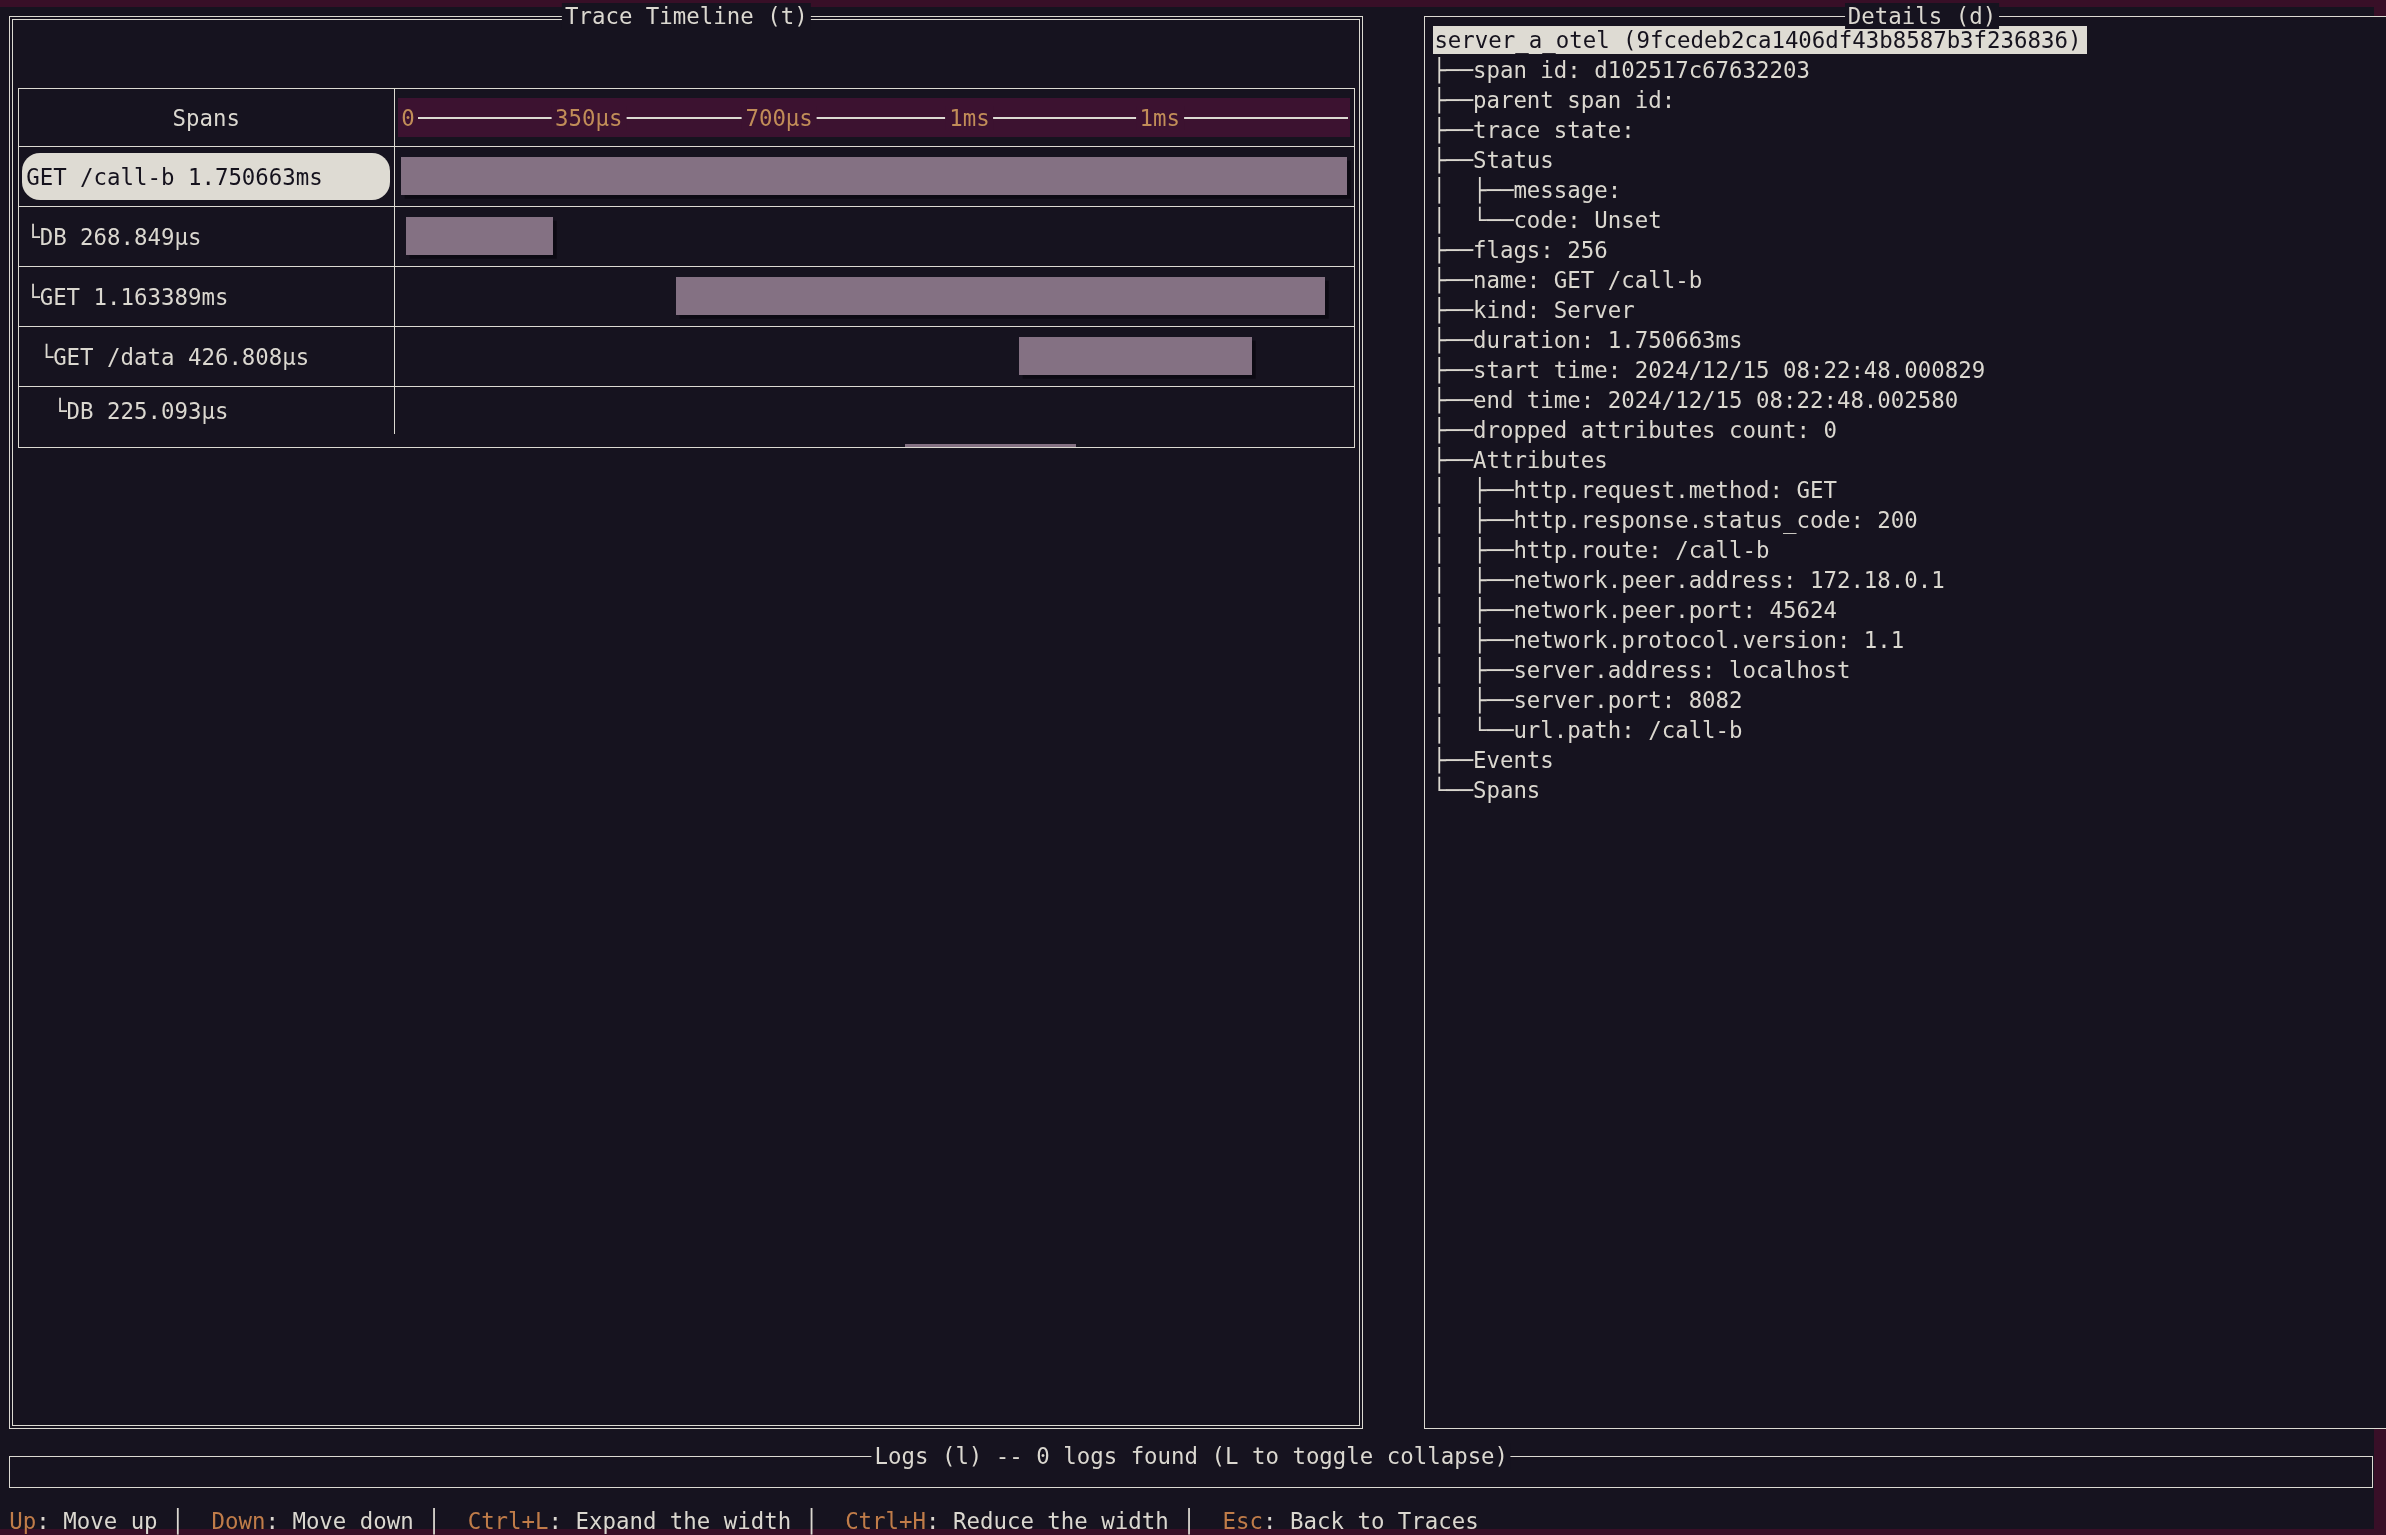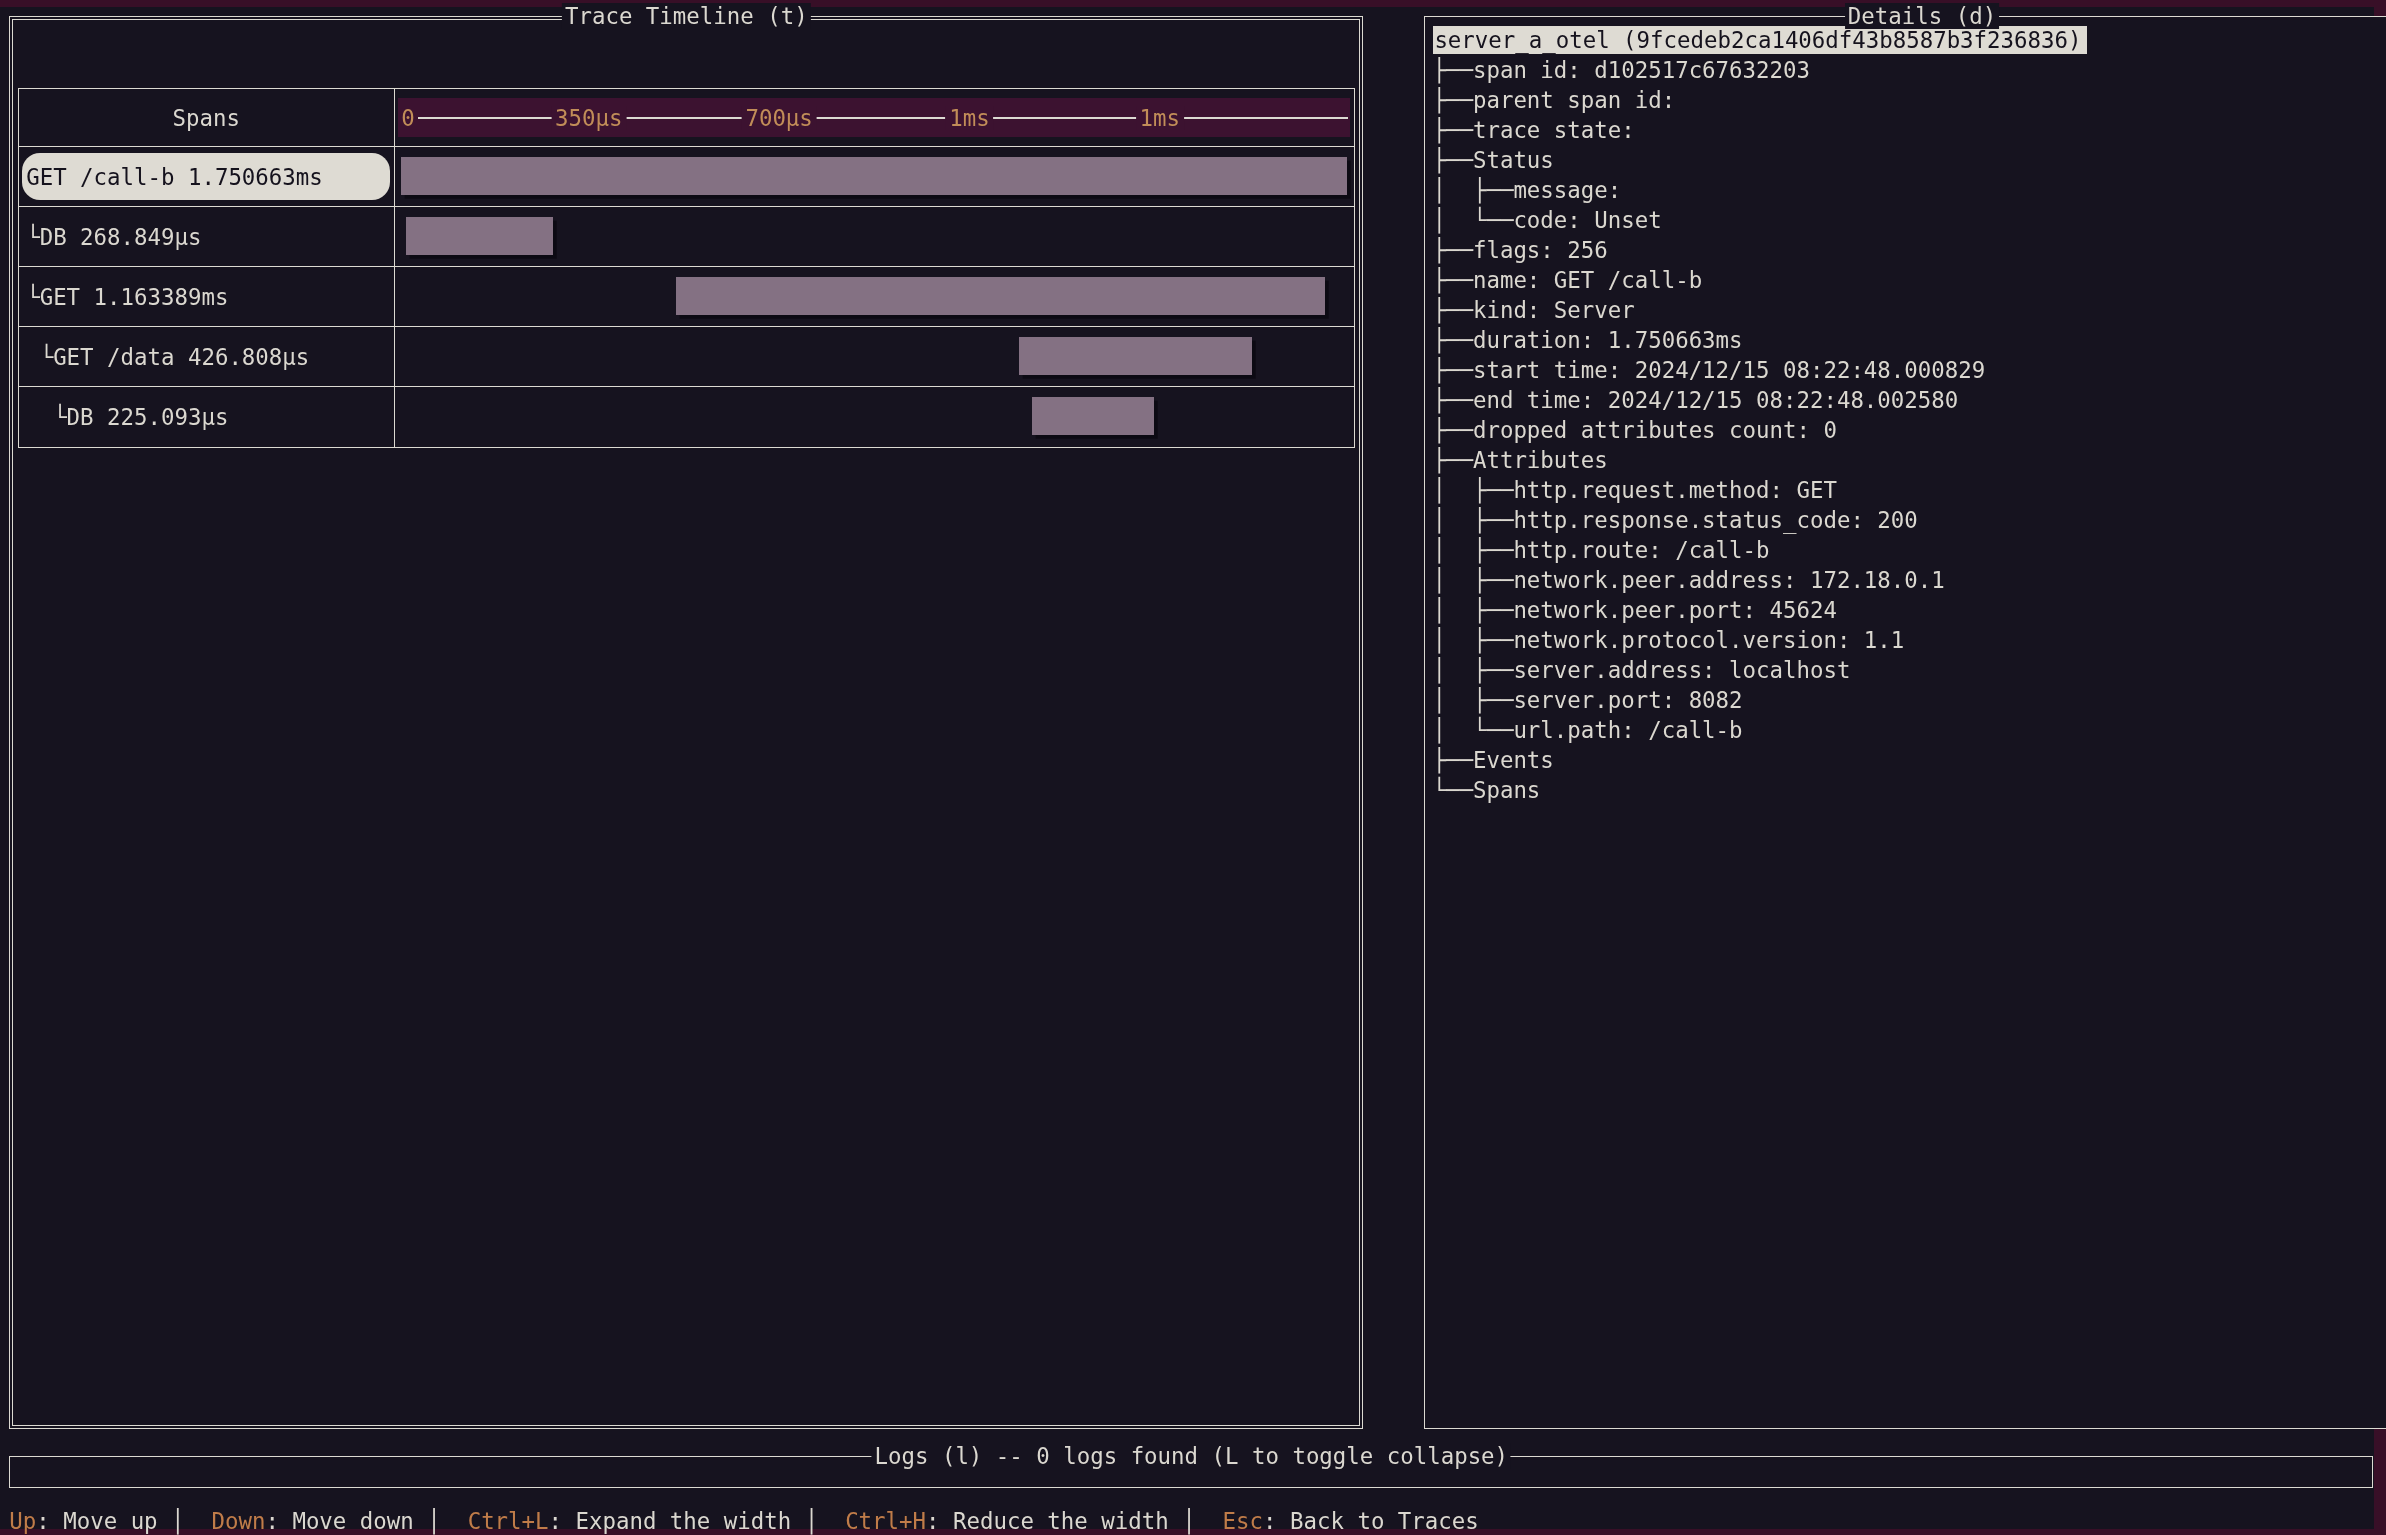--- a/index.html
+++ b/index.html
@@ -28,21 +28,21 @@
   #timeline-panel { left:9.3px; top:16px; width:1354px; height:1413px; }
   #details-panel  { left:1378px; top:16px; width:996px; height:1413px;margin-left:46px; }
   #logs-panel     { left:9.3px; top:1456px; width:2364px; height:32px; }
 
   
   .spans-table {
     position:absolute; left:7.5px; top:31px; right:7.5px;
     border:1.9px solid var(--border); z-index:2;margin-top:40px;
   }
   .trow { display:flex; border-bottom:1.9px solid var(--border); height:60px; }
-  .trow:last-child { border-bottom:none; }
+  .trow:last-child { border-bottom:none;flex-direction:column; }
   .trow.thead { height:58px; }
   .label-cell {
     width:376px; flex:none; border-right:1.9px solid var(--border);
     display:flex; align-items:center; position:relative; overflow:hidden;
   }
   .label-cell.header { justify-content:center; }
   .track-cell { flex:1; position:relative; overflow:hidden; }
   .chip {
     width:calc(100% - 7.5px); margin:0 3.7px; height:47px;
     display:flex; align-items:center; padding:0 3.7px;

